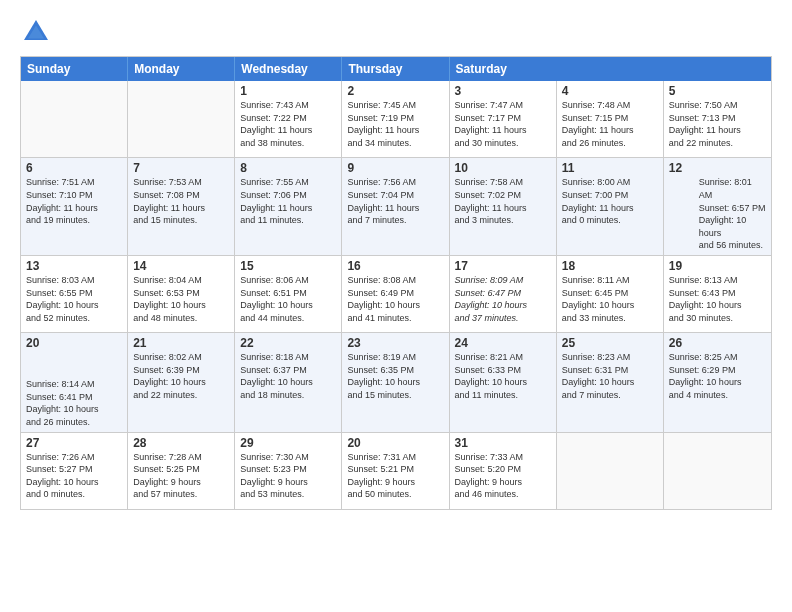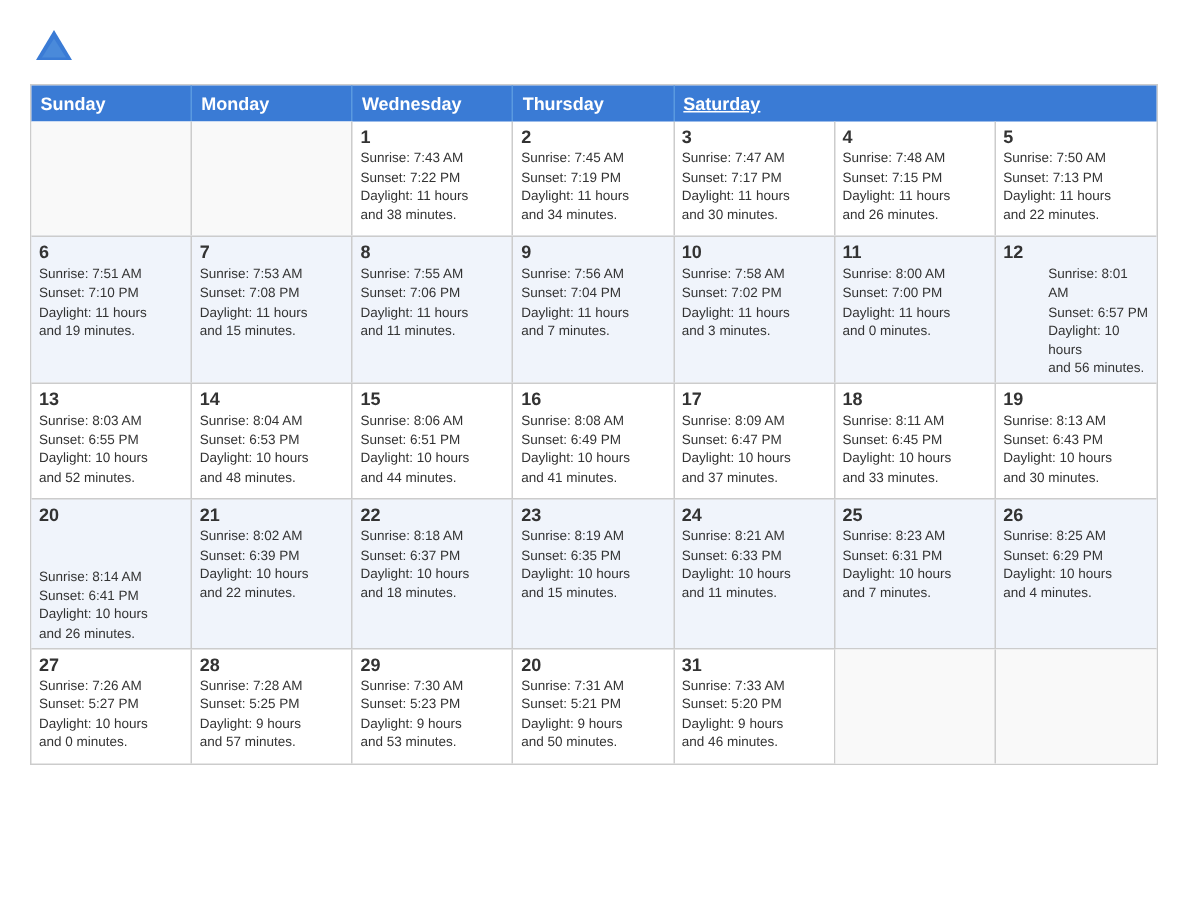--- a/index.html
+++ b/index.html
@@ -72,21 +72,21 @@
       background: #3a7bd5;
     }
     .cal-header-cell {
       color: #fff;
       font-size: 12px;
       font-weight: bold;
       padding: 5px 6px;
       text-align: left;
       border-right: 1px solid #5a9ae0;
     }
-    .cal-header-cell:last-child { border-right: none; text-decoration: underline; }
+    .cal-header-cell:last-child { border-right: none; }
     .cal-body {
       flex: 1;
       display: flex;
       flex-direction: column;
     }
     .cal-row {
       flex: 1;
       display: grid;
       grid-template-columns: repeat(7, 1fr);
       border-top: 1px solid #ccc;
@@ -262,21 +262,21 @@
           </div>
           <div class="cal-cell">
             <div class="day-num">16</div>
             <div class="cell-info" style="white-space: pre-line;">Sunrise: 8:08 AM
 Sunset: 6:49 PM
 Daylight: 10 hours
 and 41 minutes.</div>
           </div>
           <div class="cal-cell">
             <div class="day-num">17</div>
-            <div class="cell-info" style="white-space: pre-line;">Sunrise: 8:09 AM
+            <div class="cell-info" style="white-space: pre-line; font-style: italic;">Sunrise: 8:09 AM
 Sunset: 6:47 PM
 Daylight: 10 hours
 and 37 minutes.</div>
           </div>
           <div class="cal-cell">
             <div class="day-num">18</div>
             <div class="cell-info" style="white-space: pre-line;">Sunrise: 8:11 AM
 Sunset: 6:45 PM
 Daylight: 10 hours
 and 33 minutes.</div>

